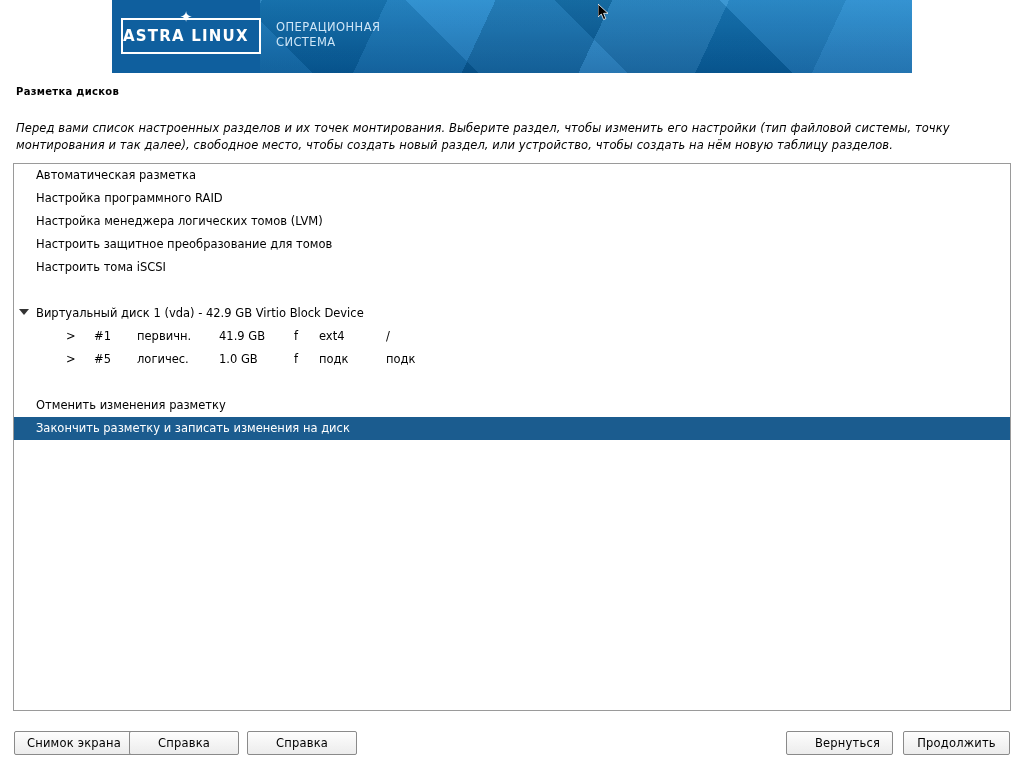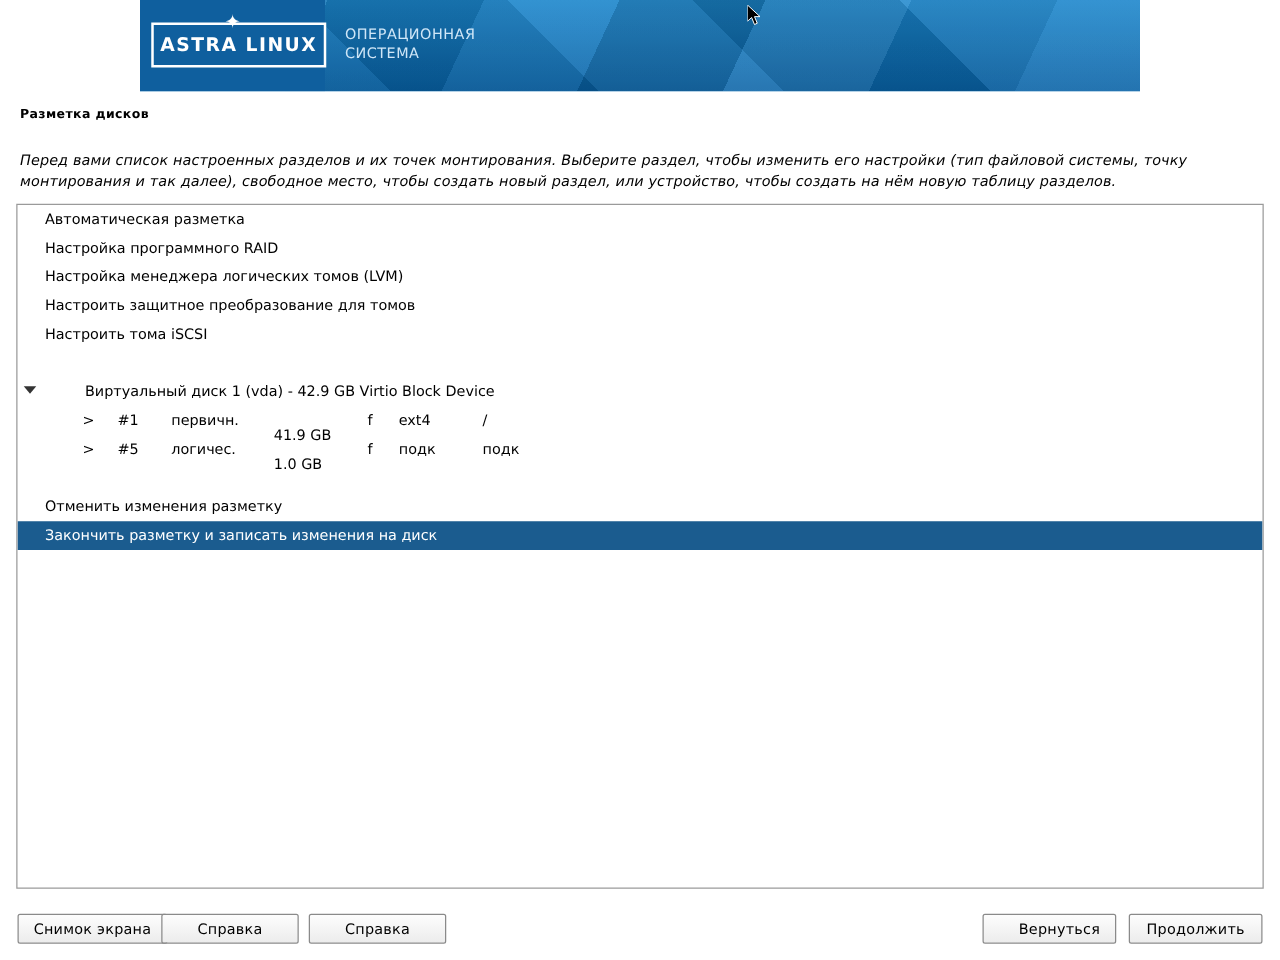--- a/index.html
+++ b/index.html
@@ -45,21 +45,20 @@
   .logo-box {
     position: absolute;
     left: 9px;
     top: 18px;
     width: 140px;
     height: 36px;
     border: 2px solid #ffffff;
     box-sizing: border-box;
     display: flex;
     align-items: center;
-    justify-content: center;
     background: transparent;
   }
   .logo-text {
     color: #ffffff;
     font-family: "DejaVu Sans", sans-serif;
     font-size: 15px;
     font-weight: bold;
     letter-spacing: 1.2px;
   }
   .logo-star {
@@ -131,41 +130,41 @@
   .row {
     position: relative;
     height: 23px;
     line-height: 23px;
     font-size: 11.5px;
     color: #000000;
     white-space: nowrap;
   }
   .row .label { position: absolute; }
   .row.indent-1 .label { left: 22px; }
-  .row.device .label { left: 22px; margin-left: 32px; }
+  .row.device .label { left: 22px; }
   .row.selected {
     background: #1b5c8f;
     color: #ffffff;
   }
   .row.selected .label { color: #ffffff; text-align: center; }
   .spacer-row { height: 23px; }
   .disclosure {
     position: absolute;
     left: 5px;
     top: 7px;
     width: 0; height: 0;
     border-left: 5px solid transparent;
     border-right: 5px solid transparent;
     border-top: 6px solid #333333;
   }
   .part-row { position: relative; height: 23px; line-height: 23px; font-size: 11.5px; }
   .part-row .gt { position: absolute; left: 52px; }
   .part-row .c-num { position: absolute; left: 80px; }
   .part-row .c-type { position: absolute; left: 123px; }
-  .part-row .c-size { position: absolute; left: 205px; margin-top: 12px; }
+  .part-row .c-size { position: absolute; left: 205px; }
   .part-row .c-flag { position: absolute; left: 280px; }
   .part-row .c-fs { position: absolute; left: 305px; }
   .part-row .c-mount { position: absolute; left: 372px; }
 
   
   .btn {
     position: absolute;
     height: 24px;
     border: 1px solid #8a8a8a;
     background: linear-gradient(180deg, #fdfdfd 0%, #ececec 100%);

